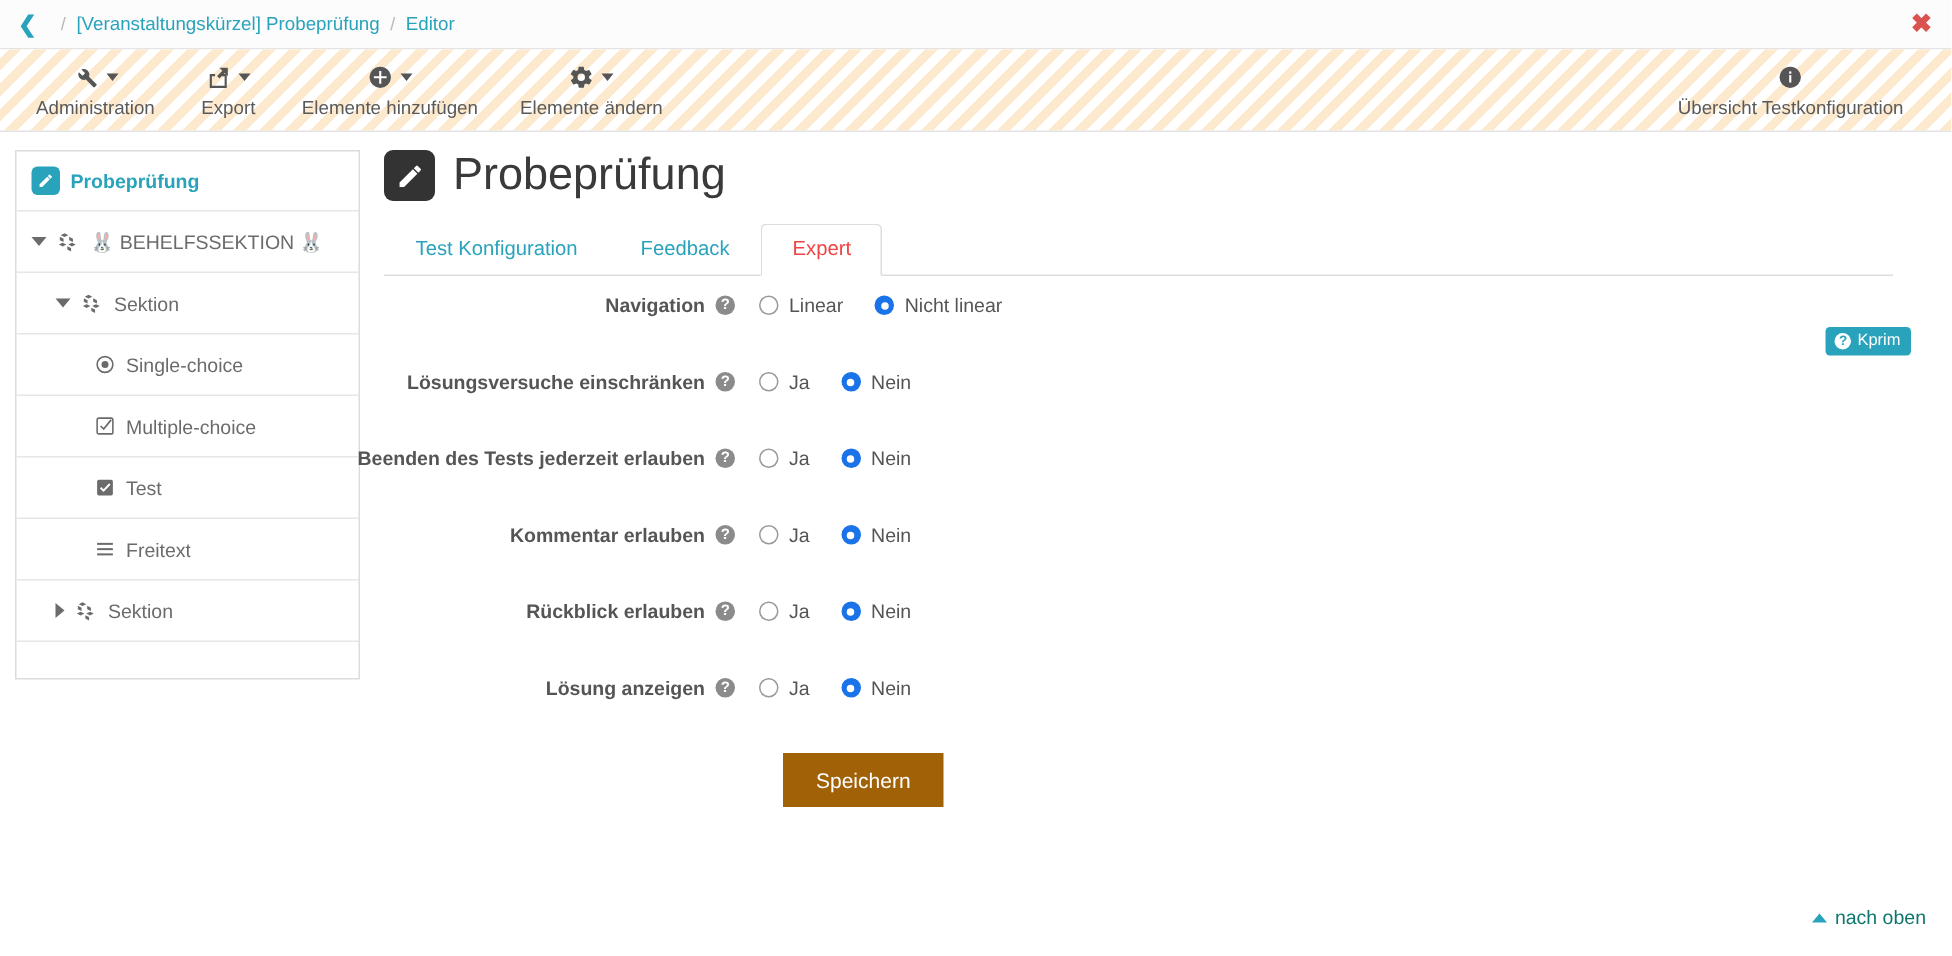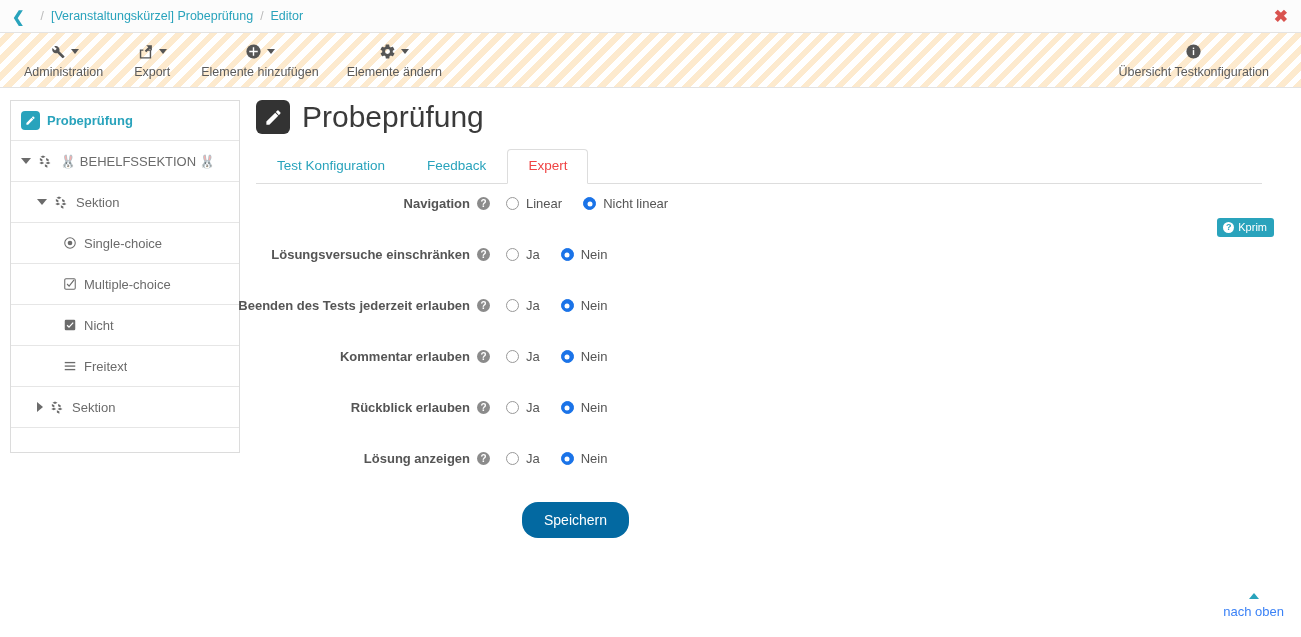--- a/index.html
+++ b/index.html
@@ -299,43 +299,42 @@
     width: 5px; height: 5px;
     border-radius: 50%;
     background: #ffffff;
   }
   #submit-row {
     display: flex;
     margin-top: 6px;
   }
   #submit-spacer { width: 266px; flex: 0 0 266px; }
   #save-button {
-    background: #0369a1;
+    background: #a16207;
     color: #ffffff;
     border: none;
-    border-radius: 16px;
+    border-radius: 0;
     padding: 10px 22px;
     font-size: 14px;
     font-family: "Liberation Sans", sans-serif;
     cursor: pointer;
   }
 
   
   #back-to-top {
     position: absolute;
     right: 17px;
     bottom: 18px;
-    color: #3b82f6;
+    color: #0f766e;
     font-size: 13px;
     display: flex;
     align-items: center;
     gap: 5px;
     cursor: pointer;
     text-decoration: none;
-    flex-direction: column;
   }
   .caret-up-teal {
     width: 0; height: 0;
     border-left: 5px solid transparent;
     border-right: 5px solid transparent;
     border-bottom: 6px solid #29a3bc;
   }
   #page-wrap { position: relative; width: 1301px; height: 637px; }
 </style>
 </head>
@@ -466,21 +465,21 @@
         <span class="sb-label">Multiple-choice</span>
       </div>
 
       <div class="sb-row sb-indent-3">
         <span class="sb-icon">
           <svg width="14" height="14" viewBox="0 0 24 24">
               <rect x="3" y="3" width="18" height="18" rx="2" fill="#6b6b6b"></rect>
               <path d="M7 12.3l3.3 3.3L17.5 8" fill="none" stroke="#fff" stroke-width="2.2"></path>
             </svg>
         </span>
-        <span class="sb-label">Nicht</span>
+        <span class="sb-label">Test</span>
       </div>
 
 
       <div class="sb-row sb-indent-3">
         <span class="sb-icon">
           <svg width="14" height="14" viewBox="0 0 24 24">
               <rect x="3" y="5" width="18" height="2.3" fill="#6b6b6b"></rect>
               <rect x="3" y="11" width="18" height="2.3" fill="#6b6b6b"></rect>
               <rect x="3" y="17" width="18" height="2.3" fill="#6b6b6b"></rect>
             </svg>

